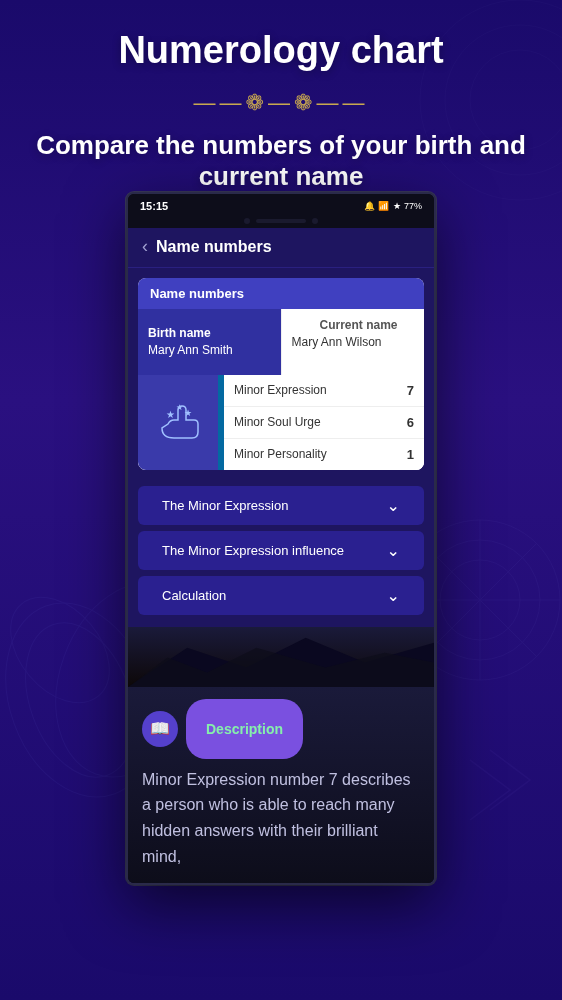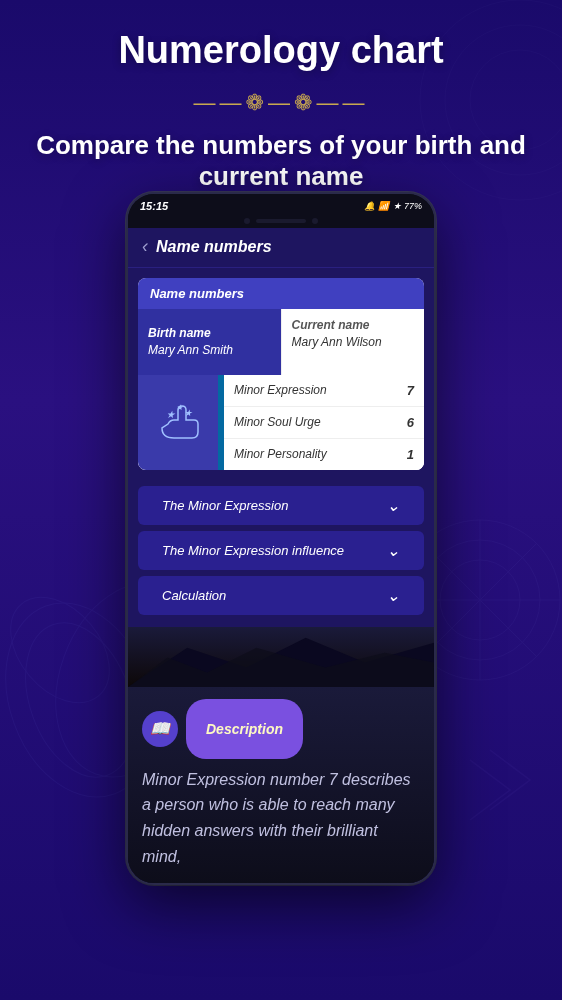--- a/index.html
+++ b/index.html
@@ -63,26 +63,25 @@
       color: #ffffff;
       text-align: center;
       line-height: 1.2;
       text-shadow: 0 2px 8px rgba(0,0,0,0.3);
     }
 
     
     .phone-mockup {
       width: 310px;
       background: #0d0d1a;
-      border-radius: 28px;
+      border-radius: 8px;
       border: 2px solid #2a2a4a;
       box-shadow: 0 20px 60px rgba(0,0,0,0.6), 0 0 0 1px #3a3a5a;
       overflow: hidden;
       position: relative;
-      font-style: italic;
     }
 
     .phone-status-bar {
       background: #0d0d1a;
       padding: 6px 12px 4px;
       display: flex;
       justify-content: space-between;
       align-items: center;
       font-size: 10px;
       color: #ffffff;
@@ -289,21 +288,21 @@
       background: #5540cc;
       border-radius: 50%;
       display: flex;
       align-items: center;
       justify-content: center;
       font-size: 16px;
     }
 
     .description-badge {
       background: #7a50e0;
-      color: #fef9c3;
+      color: #86efac;
       font-size: 14px;
       font-weight: 700;
       padding: 22px 20px;
       border-radius: 20px;
     }
 
     .description-text {
       color: #c0c0e0;
       font-size: 16px;
       line-height: 1.6;
@@ -395,21 +394,21 @@
 
         <div class="card-container">
           <div class="card-header">Name numbers</div>
 
           <div class="name-row">
             <div class="birth-name-cell">
               <div style="font-weight:600;">Birth name</div>
               <div>Mary Ann Smith</div>
             </div>
             <div class="current-name-cell">
-              <div style="font-weight:600; color:#555;">Current name</div>
+              <div style="font-weight:600; color:#555;margin-left:28px;">Current name</div>
               <div>Mary Ann Wilson</div>
             </div>
           </div>
 
           <div class="numbers-section">
             <div class="icon-cell">
               <div class="star-hand-icon">
                 <svg width="48" height="48" viewBox="0 0 48 48" fill="none" xmlns="http://www.w3.org/2000/svg">
 
                   <path d="M8 32 Q8 42 20 42 L38 42 Q44 42 44 36 L44 28 Q44 24 40 24 L32 24 L32 14 Q32 10 28 10 Q24 10 24 14 L24 24 L20 24 Q16 24 14 28 L8 32Z" stroke="#a0c0ff" stroke-width="1.5" fill="none"></path>

